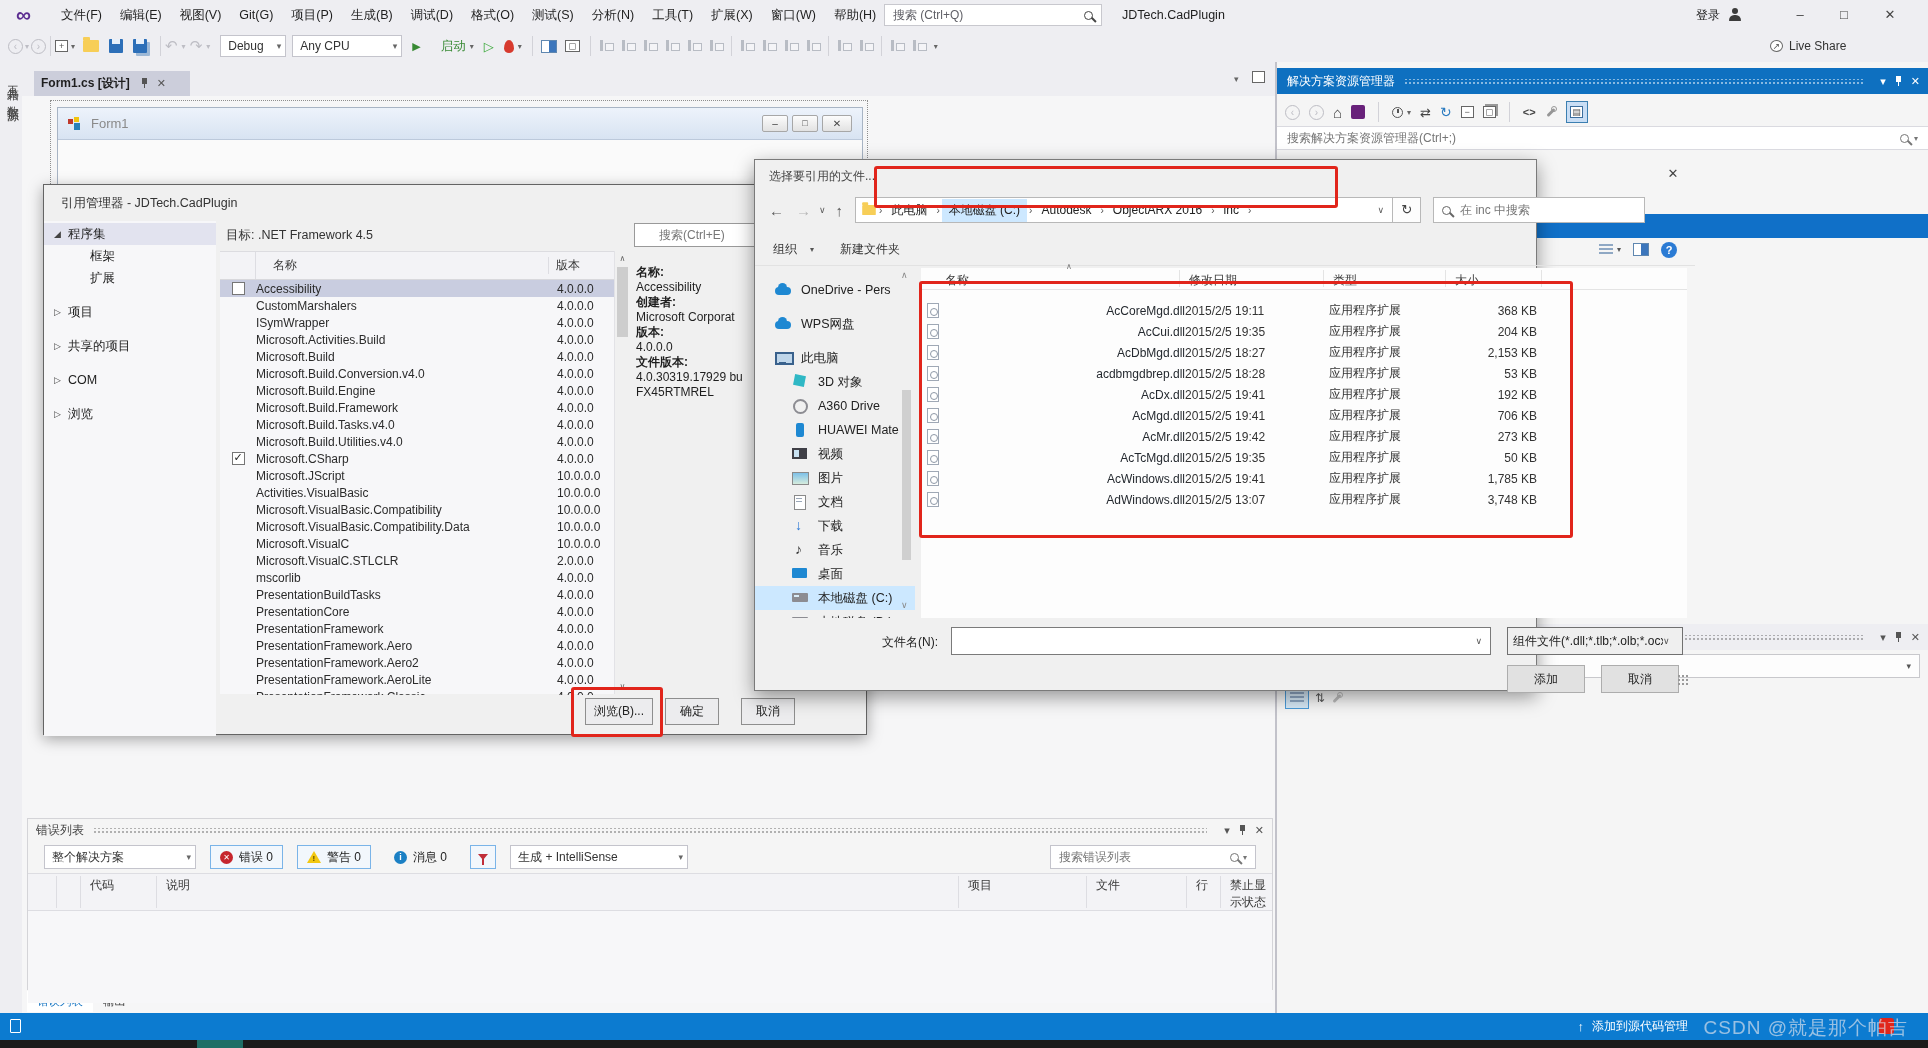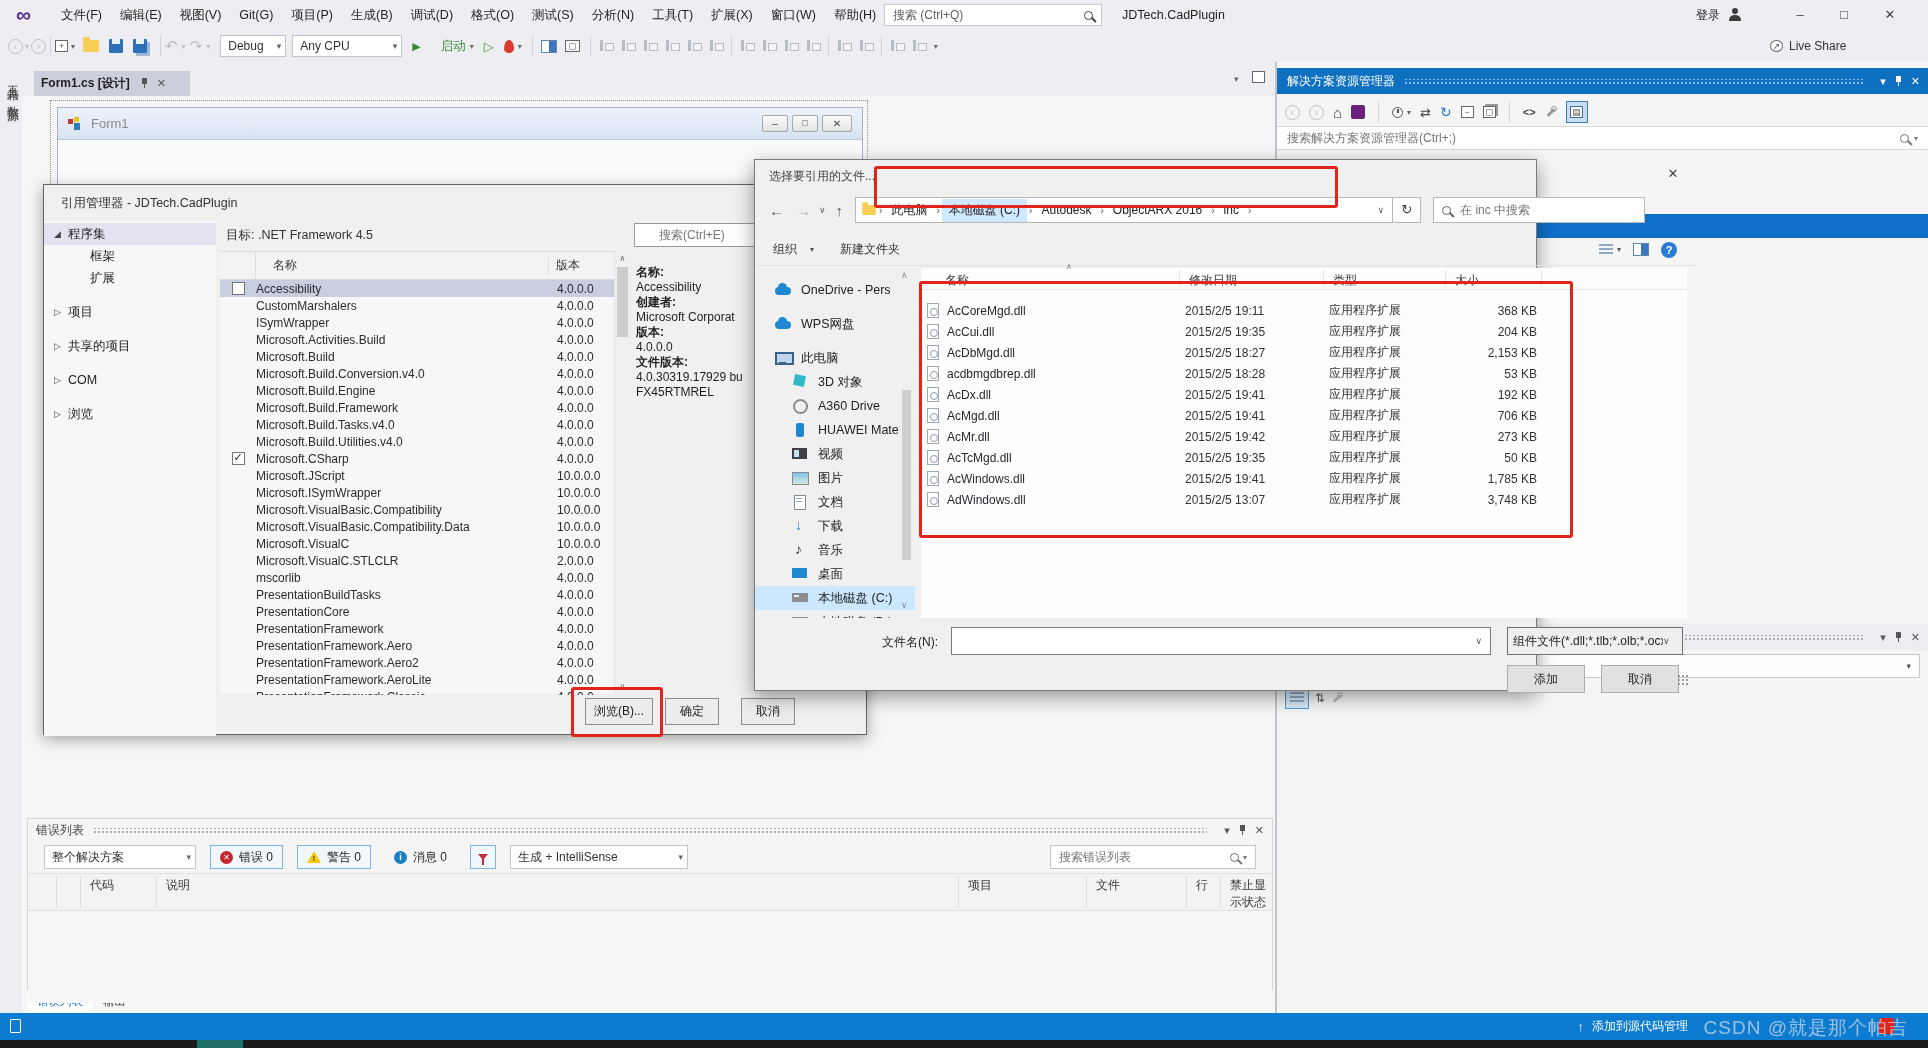--- a/index.html
+++ b/index.html
@@ -92,21 +92,21 @@
   .crumb{padding:3px 7px;white-space:nowrap;color:#222;}
   .crumb.sel{background:#CDE8FF;}
   .crumb-sep{color:#555;font-size:10px;padding:0 2px;}
   .fd-side-item{height:24px;display:flex;align-items:center;font-size:12.5px;color:#222;}
   .fd-side-item.top{margin-top:10px;}
   .fd-side-item .fic{margin-left:20px;}
   .fd-side-item.child .fic{margin-left:37px;}
   .fd-side-item .lbl{margin-left:9px;white-space:nowrap;}
   .fd-side-item.sel{background:#CCE8FF;}
   .f-row{height:21px;display:flex;align-items:center;font-size:12px;color:#24292F;}
-  .f-row .fn{width:238px;flex:none;margin-left:8px;white-space:nowrap;overflow:hidden;}
+  .f-row .fn{width:238px;flex:none;margin-left:8px;white-space:nowrap;overflow:hidden;text-align:right;}
   .f-row .fd{width:144px;flex:none;color:#333;}
   .f-row .ft{width:122px;flex:none;color:#333;}
   .f-row .fs{width:86px;flex:none;text-align:right;color:#333;}
   .fd-colsep{position:absolute;top:2px;bottom:2px;width:1px;background:#E4E4E4;}
   .win-btn{height:28px;background:#E1E1E1;border:1px solid #ADADAD;display:flex;align-items:center;justify-content:center;font-size:12px;color:#1E1E1E;}
   
   .redbox{position:absolute;border:3px solid #E1251B;border-radius:3px;z-index:30;}
   
   .el-colhead{position:absolute;top:0;font-size:12px;color:#3B3B3B;}
   .tabbtn{font-size:11.5px;padding:3px 10px;color:#424242;}
@@ -450,21 +450,21 @@
               <span class="cb" style="visibility: hidden;"></span>
             </span>
             <span class="an nowrap">Microsoft.JScript</span>
             <span style="padding-left:8px;">10.0.0.0</span>
           </div>
 
           <div class="asm-row">
             <span class="cbc">
               <span class="cb" style="visibility: hidden;"></span>
             </span>
-            <span class="an nowrap">Microsoft.ISymWrapper</span>
+            <span class="an nowrap">Activities.VisualBasic</span>
             <span style="padding-left:8px;">10.0.0.0</span>
           </div>
 
           <div class="asm-row">
             <span class="cbc">
               <span class="cb" style="visibility: hidden;"></span>
             </span>
             <span class="an nowrap">Microsoft.VisualBasic.Compatibility</span>
             <span style="padding-left:8px;">10.0.0.0</span>
           </div>

